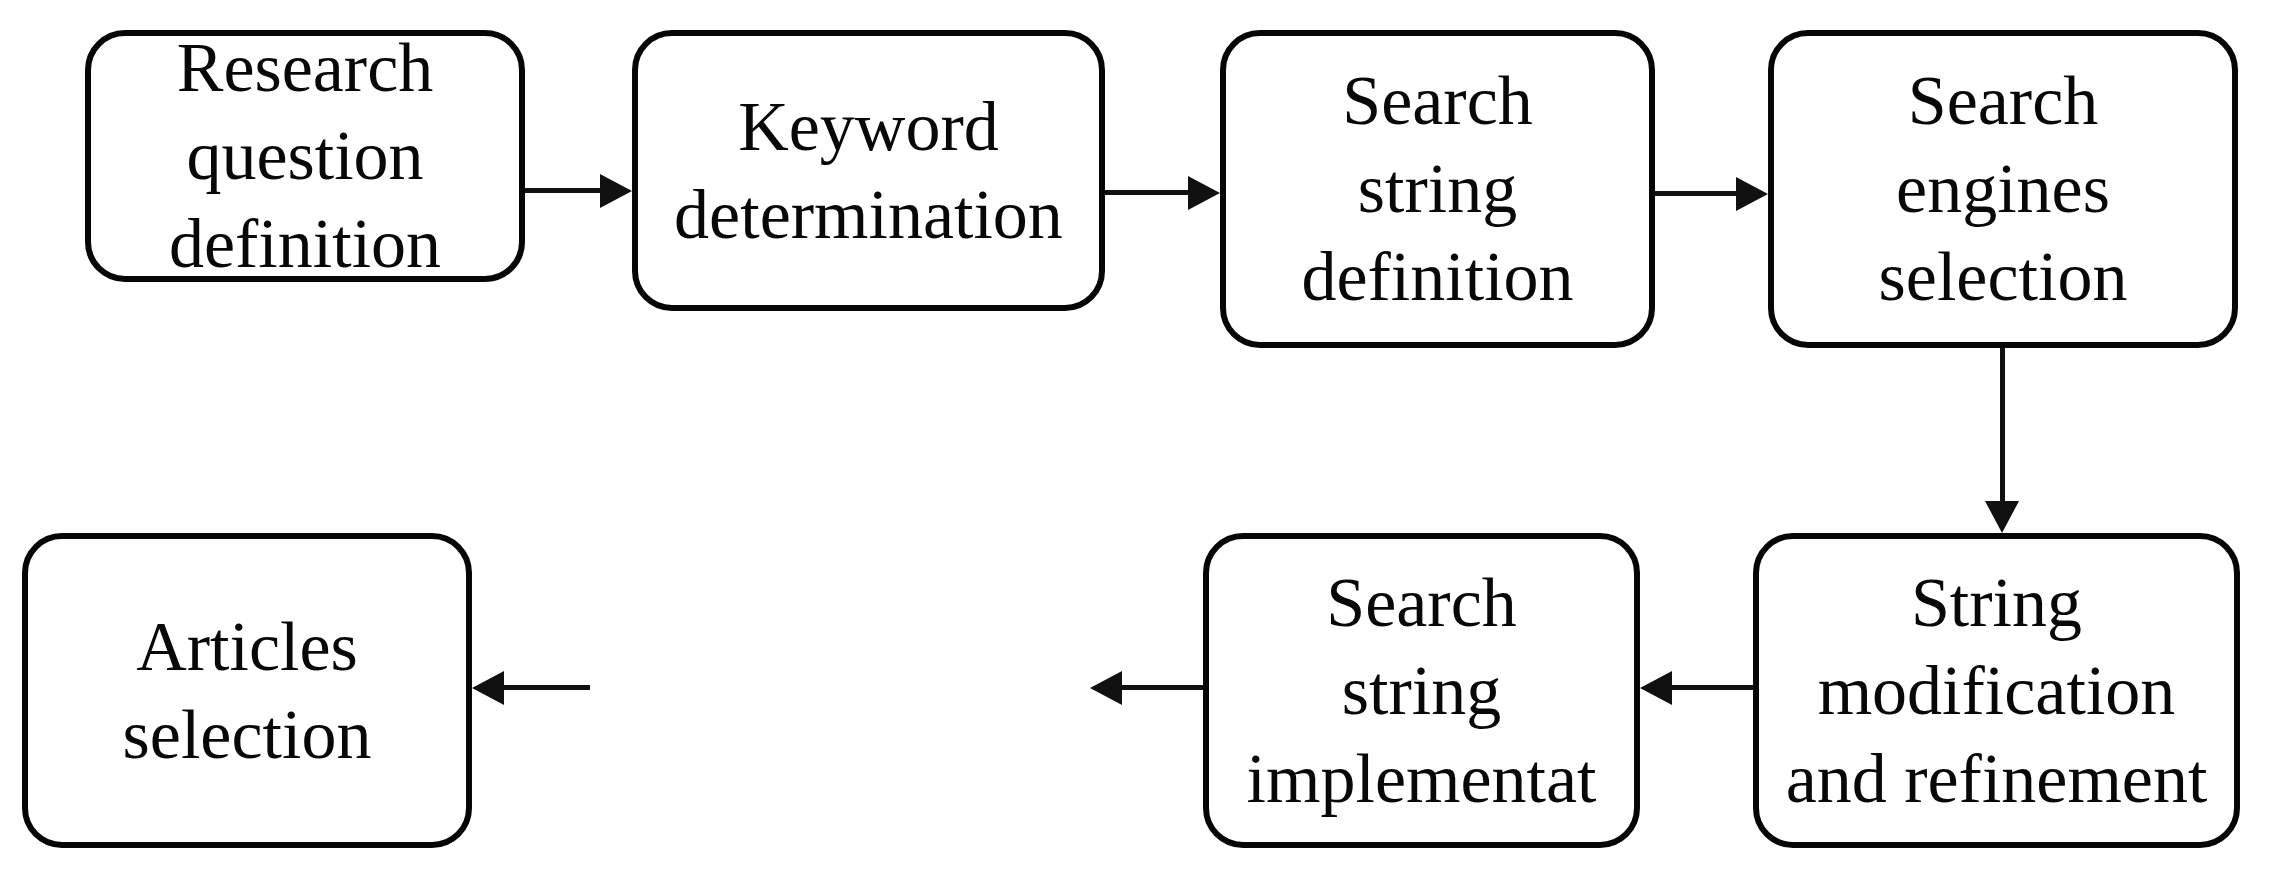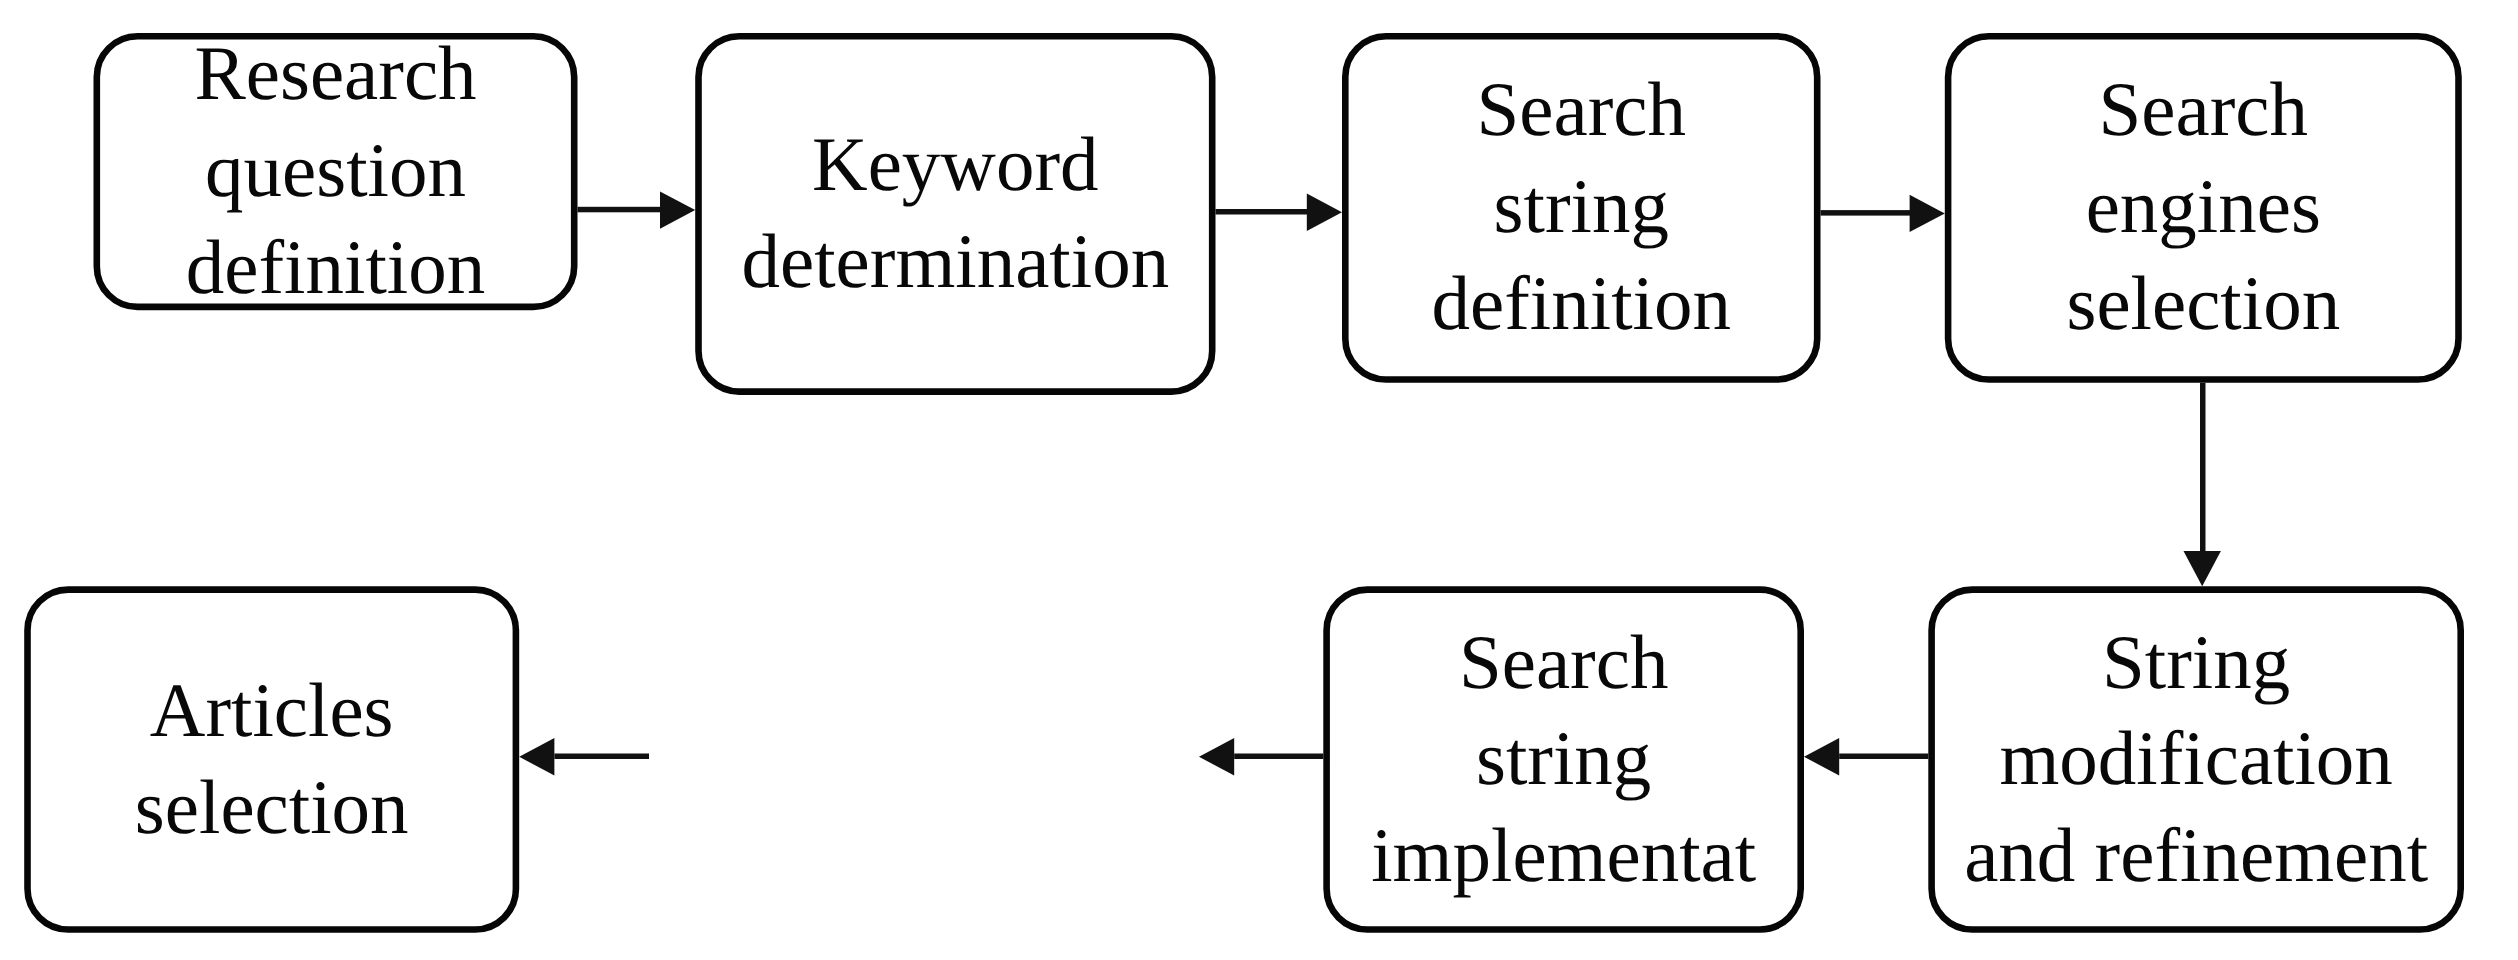--- a/index.html
+++ b/index.html
@@ -69,21 +69,21 @@
 <body>
 
 <div class="canvas">
 
   <div class="node" style="left:85px; top:30px; width:440px; height:252px;">
     <span class="node-label">Research
 question
 definition</span>
   </div>
 
-  <div class="node" style="left:632px; top:30px; width:473px; height:329px;">
+  <div class="node" style="left:632px; top:30px; width:473px; height:281px;">
     <span class="node-label">Keyword
 determination</span>
   </div>
 
   <div class="node" style="left:1220px; top:30px; width:435px; height:318px;">
     <span class="node-label">Search
 string
 definition</span>
   </div>
 

